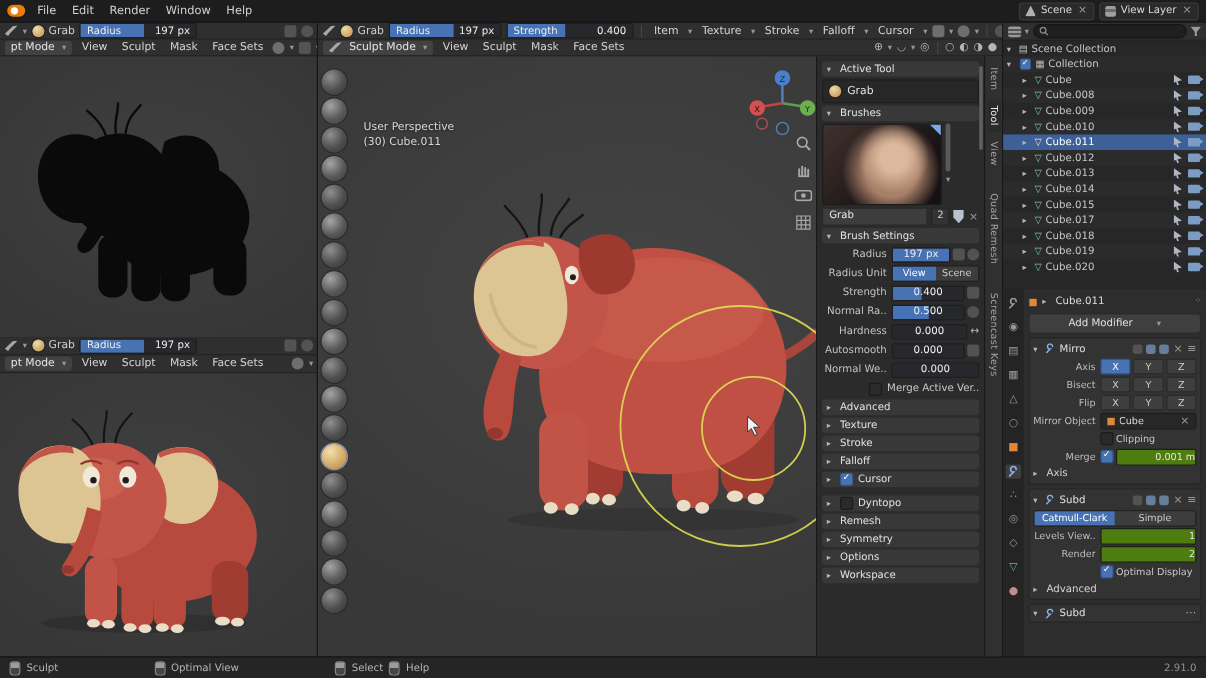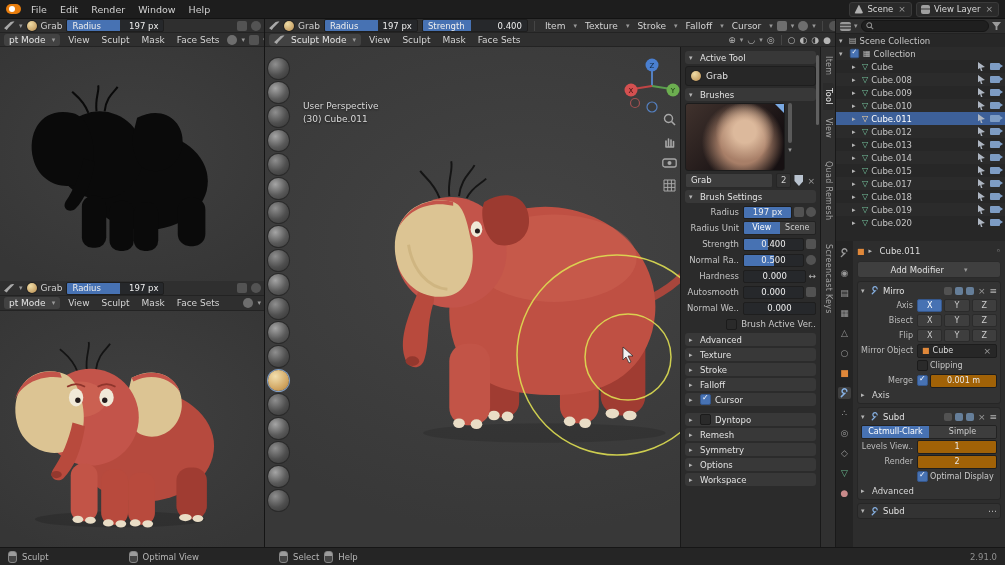--- a/index.html
+++ b/index.html
@@ -133,22 +133,22 @@
   .modtoggle{width:8px;height:8px;border-radius:2px;background:#6f8cab;flex:none;opacity:.85;}
   .modtoggle.off{background:#585858;}
   .prow{display:flex;align-items:center;gap:4px;font-size:8px;height:13px;flex:none;}
   .prow .plbl{width:52px;text-align:right;color:#bdbdbd;flex:none;white-space:nowrap;overflow:hidden;}
   .prow .pwid{flex:1;display:flex;align-items:center;gap:2px;min-width:0;}
   .xyzb{flex:1;background:#3e3e3e;border:1px solid #2b2b2b;text-align:center;font-size:8px;height:11px;
         line-height:11px;border-radius:2px;color:#ccc;}
   .xyzb.on{background:#4772b3;color:#fff;border-color:#35578c;}
   .objpill{flex:1;display:flex;align-items:center;gap:3px;background:#272727;border:1px solid #1d1d1d;
            border-radius:2px;height:12px;padding:0 4px;color:#ddd;min-width:0;}
-  .valpill{flex:1;background:#a16207;border:1px solid #1e1e1e;border-radius:2px;height:12px;line-height:12px;
-           text-align:center;color:#e8e8e8;min-width:0;}
+  .valpill{flex:1;background:#4d7c0f;border:1px solid #1e1e1e;border-radius:2px;height:12px;line-height:12px;
+           text-align:right;color:#e8e8e8;min-width:0;}
   .subhdr{display:flex;align-items:center;gap:4px;font-size:8.5px;color:#d5d5d5;height:12px;flex:none;}
   .wrenchsvg{flex:none;}
 
   
   .statusbar{left:0;top:547px;width:1005px;height:18px;display:flex;align-items:center;gap:5px;
              background:#252525;border-top:1px solid #161616;padding:0 8px;box-sizing:border-box;
              font-size:8.5px;color:#b5b5b5;}
   .micon{width:7px;height:10px;border:1px solid #858585;border-radius:3px;flex:none;
          background:linear-gradient(180deg,#9c9c9c 45%,#454545 45%);}
   .sgap{width:70px;flex:none;}
@@ -549,21 +549,21 @@
     <div class="srow">
       <span class="lbl">Normal We..</span>
       <div class="wid">
         <div class="slider">
           <span class="sval" style="margin:0 auto;">0.000</span>
         </div>
       </div>
     </div>
     <div class="srow" style="justify-content:flex-end;">
       <span class="cb"></span>
-      <span style="font-size:8.5px;color:#c8c8c8;">Brush Active Ver..</span>
+      <span style="font-size:8.5px;color:#c8c8c8;">Merge Active Ver..</span>
     </div>
 
     <div class="sect">
       <span class="tri">▸</span>
       <span>Advanced</span>
     </div>
     <div class="sect">
       <span class="tri">▸</span>
       <span>Texture</span>
     </div>

